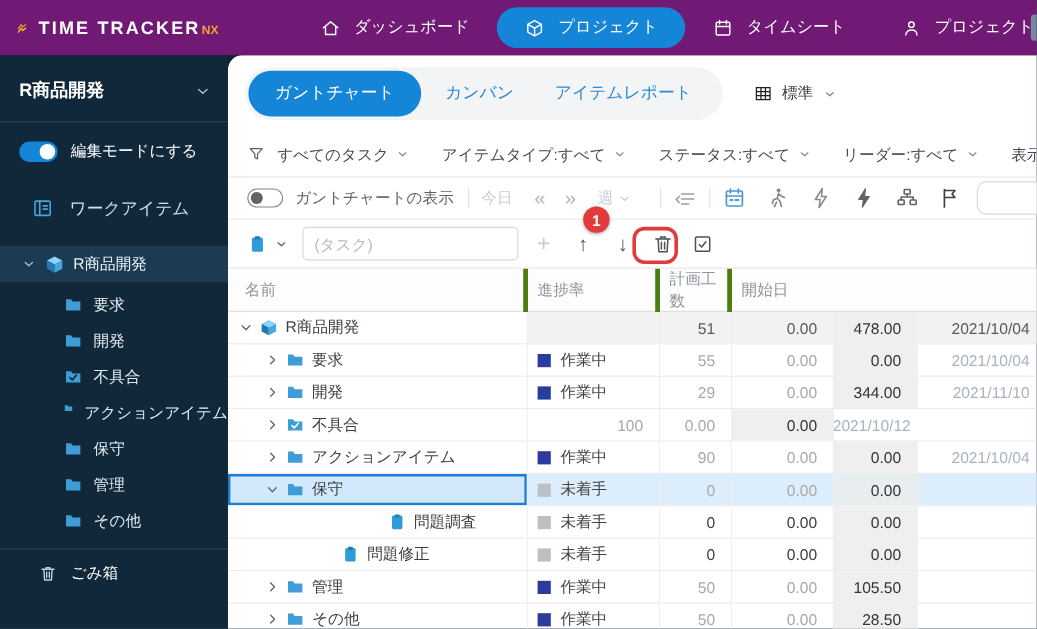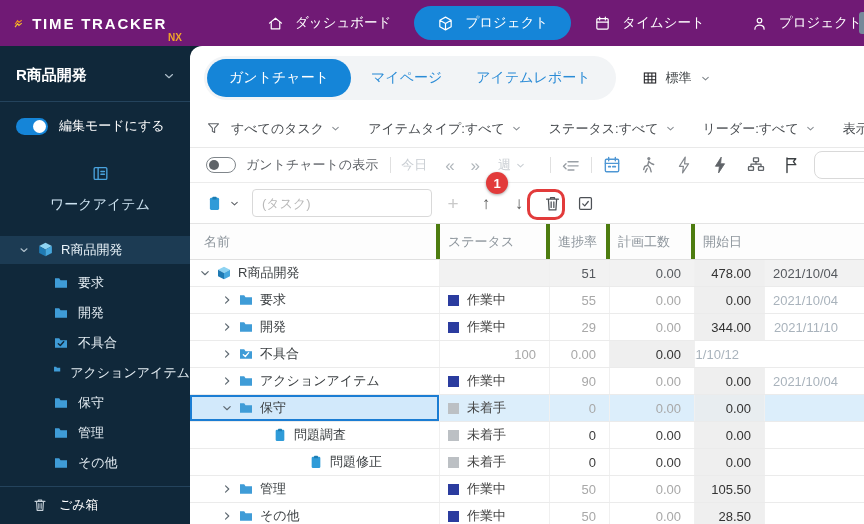--- a/index.html
+++ b/index.html
@@ -5,40 +5,40 @@
   * { box-sizing: border-box; margin: 0; padding: 0; }
   html,body { width:864px; height:524px; overflow:hidden; }
   body { font-family:"Liberation Sans","DejaVu Sans",sans-serif; background:#0c2232; position:relative; }
   svg { display:block; }
 
   
   .topnav { height:46px; display:flex; align-items:center; background:#701a75; position:relative; z-index:2; }
   .logo { width:182px; padding-left:14px; display:flex; align-items:center; flex:none; }
   .logo-mark { width:27px; height:27px; margin-right:9px; }
   .logo-text { color:#fff; font-weight:bold; font-size:15px; letter-spacing:1.8px; white-space:nowrap; }
-  .logo-suffix { color:#f0a62a; font-size:10px; font-weight:bold; margin-left:1px; position:relative; top:14px; }
+  .logo-suffix { color:#f0a62a; font-size:10px; font-weight:bold; margin-left:1px; position:relative; top:2px; }
   .hamburger { width:20px; height:14px; margin-left:12px; display:flex; flex-direction:column; justify-content:space-between; cursor:pointer; }
   .hamburger span { height:2px; background:#fff; border-radius:1px; }
   .nav-items { display:flex; align-items:center; margin-left:50px; }
   .nav-item { display:flex; align-items:center; gap:11px; color:#fff; font-size:13.5px; height:34px; padding:0 23px; border-radius:17px; cursor:pointer; white-space:nowrap; }
   .nav-item.active { background:#1585d8; }
   .nav-item .nicon { width:17px; height:17px; color:#fff; }
   .edge-sliver { position:absolute; right:0; top:12px; width:5px; height:22px; background:#76899a; border-radius:3px 0 0 3px; }
 
   
   .layout { display:flex; height:478px; }
 
   
   .sidebar { width:190px; flex:none; background:#10283a; color:#fff; display:flex; flex-direction:column; }
   .sb-title { padding:20px 14px 16px 16px; display:flex; justify-content:space-between; align-items:center; font-size:15px; font-weight:bold; border-bottom:1px solid #24435c; cursor:pointer; }
   .sb-title .chev { width:14px; height:14px; color:#aebfcb; }
   .sb-edit { padding:15px 16px; display:flex; gap:11px; align-items:center; font-size:13px; cursor:pointer; }
   .toggle-on { width:32px; height:17px; border-radius:9px; background:#1585d8; position:relative; flex:none; }
   .toggle-on i { position:absolute; right:2px; top:2px; width:13px; height:13px; border-radius:50%; background:#fff; }
-  .sb-workitems { padding:14px 16px 16px 26px; display:flex; gap:13px; align-items:center; color:#cde3f1; font-size:14px; cursor:pointer;flex-direction:column; }
+  .sb-workitems { padding:14px 16px 16px 26px; display:flex; gap:13px; align-items:center; color:#cde3f1; font-size:14px; cursor:pointer; }
   .sb-workitems .wicon { width:19px; height:19px; color:#4aa3de; }
   .sb-root { height:30px; margin-top:6px; display:flex; align-items:center; background:#1c3b53; padding-left:18px; gap:7px; font-size:13px; color:#eaf4fa; cursor:pointer; }
   .sb-root .chev { width:12px; height:12px; color:#aebfcb; }
   .sb-root .cub { width:17px; height:17px; }
   .sb-folders { margin-top:4px; }
   .sb-folder { height:30px; display:flex; align-items:center; padding-left:53px; gap:9px; font-size:13px; color:#e4edf3; cursor:pointer; white-space:nowrap; }
   .sb-folder .fic { width:16px; height:16px; }
   .sb-sep { border-top:1px solid #24435c; margin-top:8px; }
   .sb-trash { height:40px; display:flex; align-items:center; padding-left:32px; gap:11px; font-size:13px; cursor:pointer; }
   .sb-trash .tic { width:16px; height:16px; color:#c7d1d9; }
@@ -82,21 +82,21 @@
 
   
   .grid-header { display:grid; grid-template-columns:250px 110px 60px 85px 70px 1fr; height:36px; border-bottom:1px solid #e0e0e0; color:#8d959c; font-size:13px; align-items:stretch; background:#fdfdfd; }
   .h-cell { display:flex; align-items:center; padding-left:8px; border-right:4px solid #4d7c0f; cursor:pointer; }
   .h-cell:first-child { padding-left:14px; }
   .h-cell:last-child { border-right:none; }
   .grid-row { display:grid; grid-template-columns:250px 110px 60px 85px 70px 1fr; height:27px; border-bottom:1px solid #ebebeb; font-size:13px; color:#3c4043; }
   .cell { display:flex; align-items:center; border-right:1px solid #f0f0f0; overflow:hidden; }
   .cell:last-child { border-right:none; }
   .num { justify-content:flex-end; padding-right:13px; }
-  .cell-date { justify-content:flex-end; padding-right:26px; color:#a9b3bc; }
+  .cell-date { justify-content:flex-end; padding-right:6px; color:#a9b3bc; }
   .cell-actual { background:#efefef; color:#333; }
   .n-dim { color:#a8a8a8; }
   .n-dark { color:#3c3c3c; }
   .row-summary .cell-status, .row-summary .cell-prog, .row-summary .cell-plan, .row-summary .cell-date { background:#f2f2f2; color:#55595e; }
   .row-summary .cell-actual { background:#efefef; color:#333; }
   .row-selected .cell { background:#dceefb; }
   .row-selected .cell-actual { background:#e8edf0; }
   .name-selected { box-shadow:inset 0 0 0 2px #1b7dd3; background:#d2e9fb !important; }
   .twisty { width:14px; height:14px; margin-right:4px; color:#5f6a72; flex:none; }
   .twisty svg { width:14px; height:14px; }
@@ -267,21 +267,21 @@
         <path d="M4.5 6.5h15M9.5 6.5V4.5h5v2M6.8 6.5l.9 13.5h8.6l.9-13.5M10.3 10v7M13.7 10v7"></path>
       </svg>
       <span>ごみ箱</span>
     </div>
   </div>
 
   <div class="main">
     <div class="tabs-row">
       <div class="tab-group" id="tab-group">
           <div class="tab active">ガントチャート</div>
-          <div class="tab">マイページ</div>
+          <div class="tab">カンバン</div>
           <div class="tab">アイテムレポート</div>
         </div>
       <div class="view-select">
         <svg class="gic" viewBox="0 0 24 24" fill="none" stroke="currentColor" stroke-width="1.6">
           <rect x="3.5" y="4.5" width="17" height="15"></rect>
             <path d="M3.5 9.5h17M3.5 14.5h17M9.2 4.5v15M14.8 4.5v15"></path>
         </svg>
         <span>標準</span>
         <svg class="chev-s" viewBox="0 0 24 24" fill="none">
             <polyline points="6 9.5 12 15 18 9.5" stroke="currentColor" stroke-width="2.4" stroke-linecap="round" stroke-linejoin="round"></polyline>
@@ -413,21 +413,20 @@
       <span class="t-act">
         <svg viewBox="0 0 24 24" fill="none" stroke="currentColor" stroke-width="1.6" stroke-linecap="round" stroke-linejoin="round">
             <rect x="4.5" y="4.5" width="15" height="15" rx="1.5"></rect>
             <polyline points="8.5 12.5 11 15 15.5 9.5"></polyline>
           </svg>
       </span>
     </div>
 
     <div class="grid-header" id="grid-header">
         <div class="h-cell">名前</div>
-        <div class="h-cell">ステータス</div>
         <div class="h-cell">進捗率</div>
         <div class="h-cell">計画工数</div>
         <div class="h-cell">開始日</div>
       </div>
     <div id="grid-body">
         <div class="grid-row row-summary">
           <div class="cell cell-name" style="padding-left:8px">
             <span class="twisty">
               <svg viewBox="0 0 24 24" fill="none">
                 <polyline points="6.5 9.5 12 15 17.5 9.5" stroke="currentColor" stroke-width="2" stroke-linecap="round" stroke-linejoin="round"></polyline>
@@ -554,41 +553,41 @@
           <div class="cell cell-status">
             <span class="st-sq" style="background:#bcc0c4"></span>
             <span class="st-lb">未着手</span>
           </div>
           <div class="cell num cell-prog n-dim">0</div>
           <div class="cell num cell-plan n-dim">0.00</div>
           <div class="cell num cell-actual">0.00</div>
           <div class="cell num cell-date"></div>
         </div>
         <div class="grid-row">
-          <div class="cell cell-name" style="padding-left:64px">
+          <div class="cell cell-name" style="padding-left:115px">
             <span class="twisty"></span>
             <span class="row-icon">
               <svg viewBox="0 0 24 24">
                 <rect x="5.5" y="4" width="13" height="17" rx="2" fill="#2f9bd8"></rect>
                 <rect x="9" y="2.5" width="6" height="4" rx="1" fill="#1c7db3"></rect>
               </svg>
             </span>
             <span class="row-label">問題調査</span>
           </div>
           <div class="cell cell-status">
             <span class="st-sq" style="background:#bcc0c4"></span>
             <span class="st-lb">未着手</span>
           </div>
           <div class="cell num cell-prog n-dark">0</div>
           <div class="cell num cell-plan n-dark">0.00</div>
           <div class="cell num cell-actual">0.00</div>
           <div class="cell num cell-date"></div>
         </div>
         <div class="grid-row">
-          <div class="cell cell-name" style="padding-left:100px">
+          <div class="cell cell-name" style="padding-left:76px">
             <span class="twisty"></span>
             <span class="row-icon">
               <svg viewBox="0 0 24 24">
                 <rect x="5.5" y="4" width="13" height="17" rx="2" fill="#2f9bd8"></rect>
                 <rect x="9" y="2.5" width="6" height="4" rx="1" fill="#1c7db3"></rect>
               </svg>
             </span>
             <span class="row-label">問題修正</span>
           </div>
           <div class="cell cell-status">

